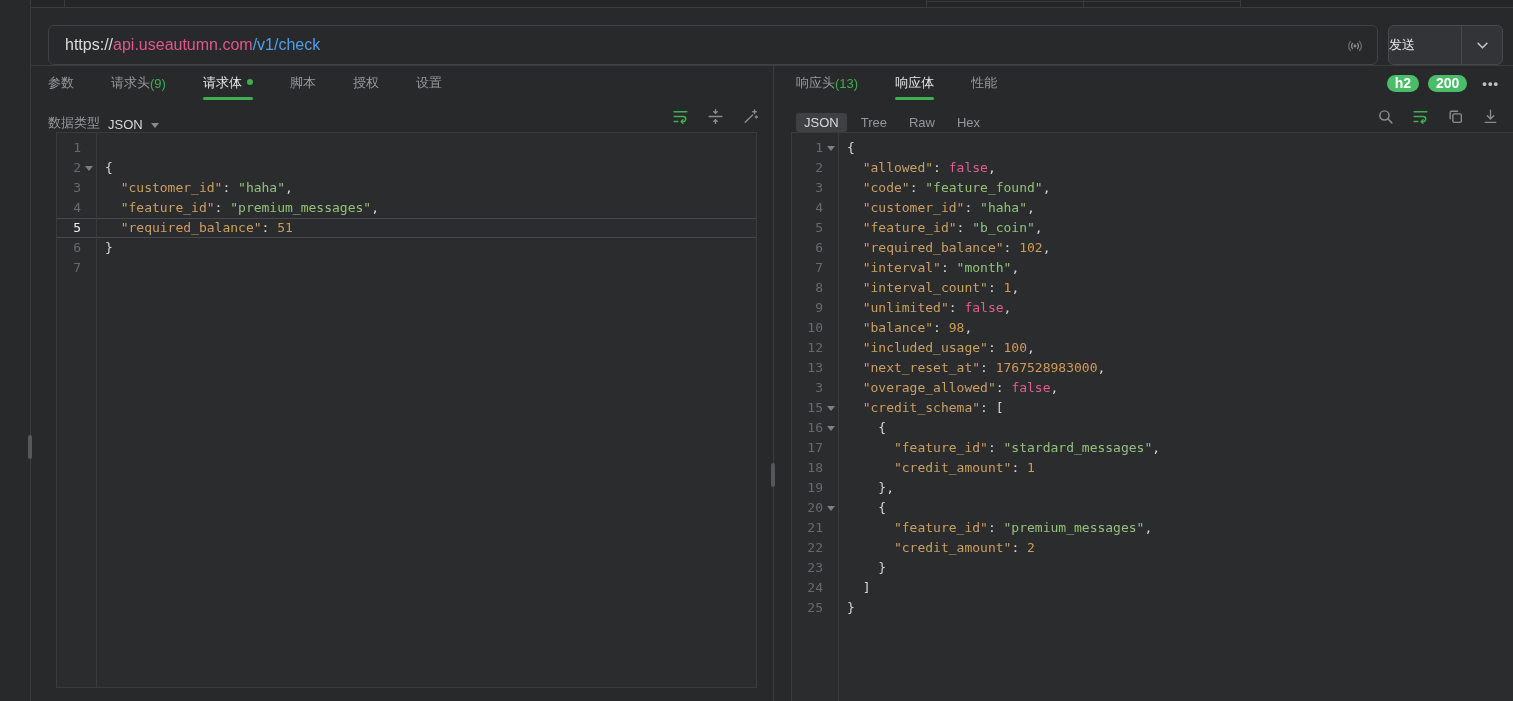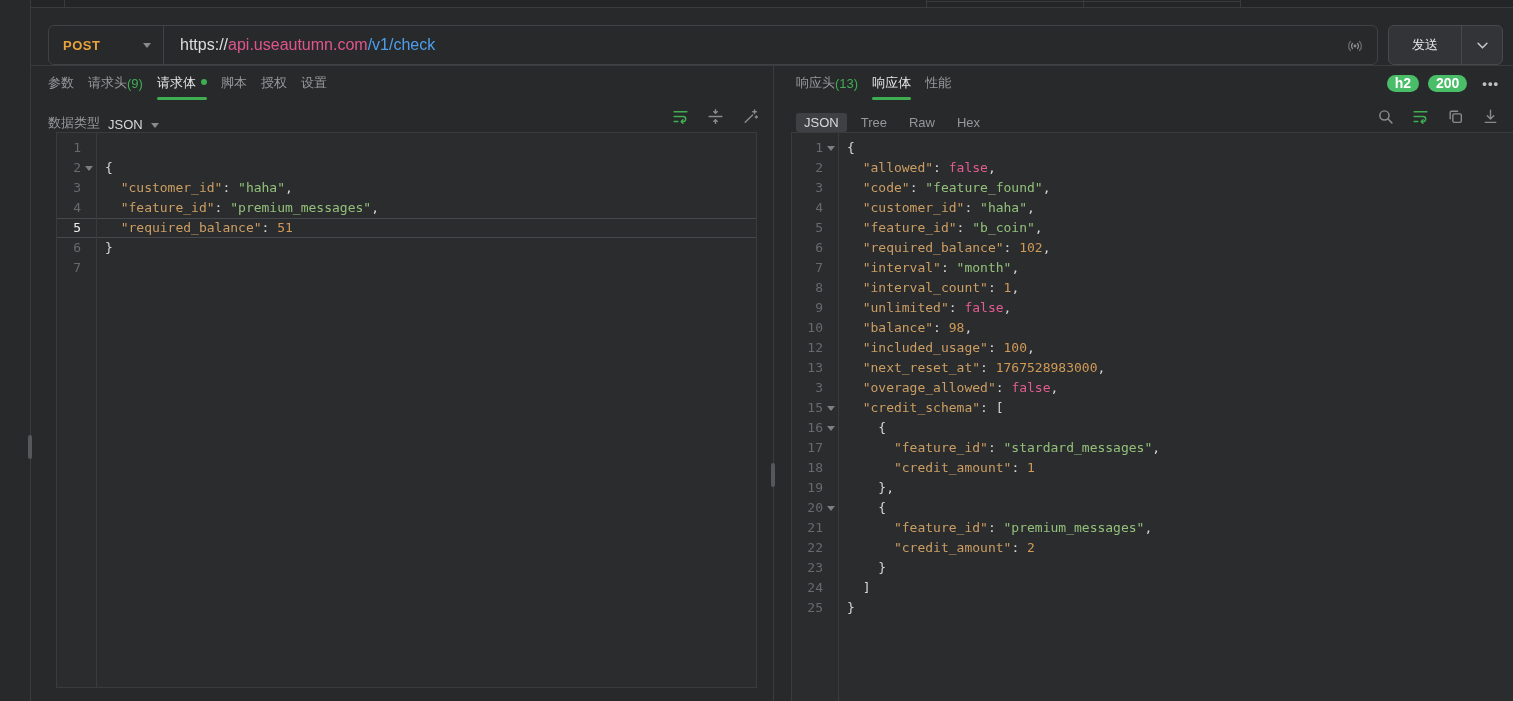--- a/index.html
+++ b/index.html
@@ -23,27 +23,27 @@
   .toolbar{position:absolute;left:31px;right:0;top:8px;height:58px;background:var(--bg);border-bottom:1px solid var(--border)}
   .url-bar{position:absolute;left:17px;top:17px;width:1330px;height:40px;border:1px solid #404144;border-radius:6px;display:flex;align-items:stretch;background:var(--bg)}
   .method-box{width:115px;border-right:1px solid #404144;display:flex;align-items:center;padding:0 12px 0 14px;cursor:pointer}
   .method-label{color:var(--method-orange);font-weight:bold;letter-spacing:.5px}
   .caret{width:0;height:0;border:4px solid transparent;border-top:5px solid #8a8b8d;margin-top:4px}
   .method-box .caret{margin-left:auto}
   .url-text{display:flex;align-items:center;padding-left:16px;font-size:16px;flex:1;white-space:pre}
   .url-host{color:var(--url-host-pink)} .url-path{color:var(--url-path-blue)}
   .broadcast{position:absolute;right:13px;top:11px;color:#8a8b8d}
   .send-group{position:absolute;right:10px;top:17px;width:115px;height:40px;background:#333437;border:1px solid #48494b;border-radius:6px;display:flex;align-items:stretch}
-  .send-main{flex:1;display:flex;align-items:center;justify-content:center;color:#e4e5e6;cursor:pointer}
+  .send-main{flex:1;display:flex;align-items:center;justify-content:flex-start;color:#e4e5e6;cursor:pointer}
   .send-caret{width:41px;border-left:1px solid #48494b;display:flex;align-items:center;justify-content:center;color:#c9cacc;cursor:pointer}
   
   .panel{position:absolute;top:66px;height:635px;overflow:hidden}
   .panel-left{left:31px;width:742px}
   .panel-right{left:773px;right:0;border-left:1px solid var(--border)}
-  .tabs-row{height:34px;display:flex;align-items:stretch;gap:14px;position:relative}
+  .tabs-row{height:34px;display:flex;align-items:stretch;gap:37px;position:relative}
   .panel-left .tabs-row{padding-left:17px}
   .panel-right .tabs-row{padding-left:22px}
   .tab{display:flex;align-items:center;color:var(--dim);cursor:pointer;position:relative;white-space:nowrap}
   .tab .count{color:var(--accent-green)}
   .tab.active{color:#e5e5e5;font-weight:normal}
   .tab.active::after{content:"";position:absolute;left:0;right:0;bottom:0;height:3px;border-radius:2px;background:var(--accent-green)}
   .tab .dot{width:6px;height:6px;border-radius:50%;background:var(--accent-green);margin-left:5px;margin-top:-2px}
   
   .sub-row{height:32px;display:flex;align-items:flex-end;position:relative}
   .panel-left .sub-row{padding:0 17px}
@@ -85,24 +85,20 @@
 <div class="top-strip">
   <div class="vdiv" style="left:33px"></div>
   <div class="vdiv" style="left:895px"></div>
   <div class="vdiv" style="left:1052px"></div>
   <div class="vdiv" style="left:1209px"></div>
   <div class="ttop" style="left:895px;width:314px"></div>
 </div>
 
 <div class="toolbar">
   <div class="url-bar">
-    <div class="method-box">
-      <span class="method-label">POST</span>
-      <span class="caret"></span>
-    </div>
     <div class="url-text"><span class="url-scheme">https://</span><span class="url-host">api.useautumn.com</span><span class="url-path">/v1/check</span></div>
     <div class="broadcast">
       <svg width="18" height="18" viewBox="0 0 16 16" fill="none" stroke="currentColor" stroke-width="1.2" stroke-linecap="round">
         <circle cx="8" cy="8" r="1.3" fill="currentColor" stroke="none"></circle>
         <path d="M5.8 10.2a3.1 3.1 0 0 1 0-4.4"></path>
         <path d="M10.2 5.8a3.1 3.1 0 0 1 0 4.4"></path>
         <path d="M4 12a5.6 5.6 0 0 1 0-8" opacity=".65"></path>
         <path d="M12 4a5.6 5.6 0 0 1 0 8" opacity=".65"></path>
       </svg>
     </div>

